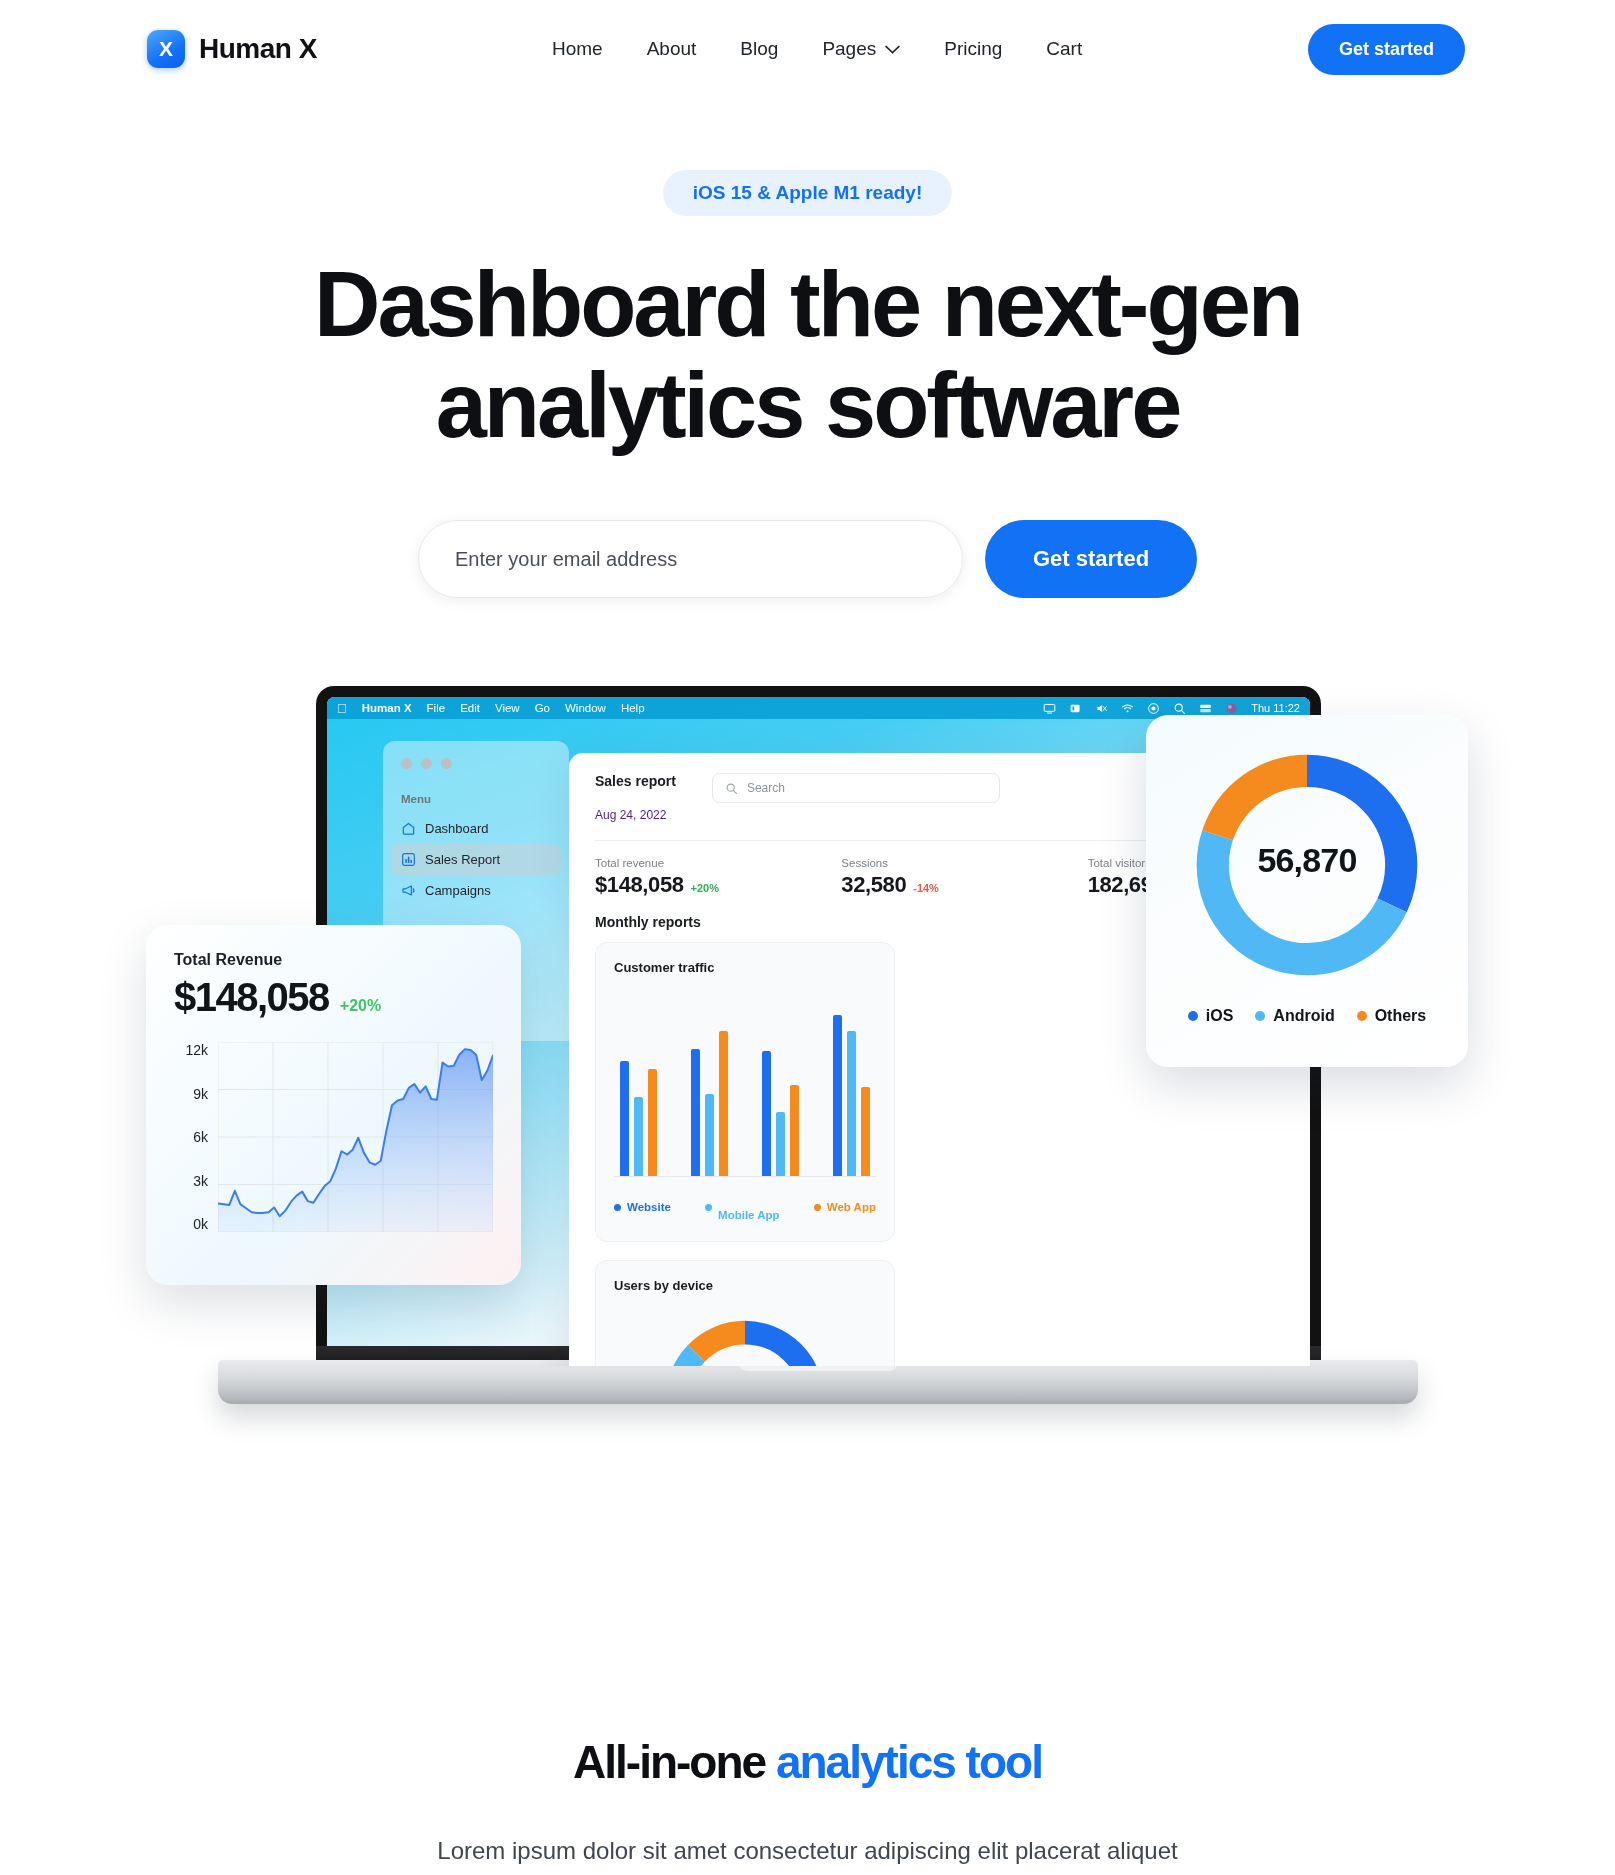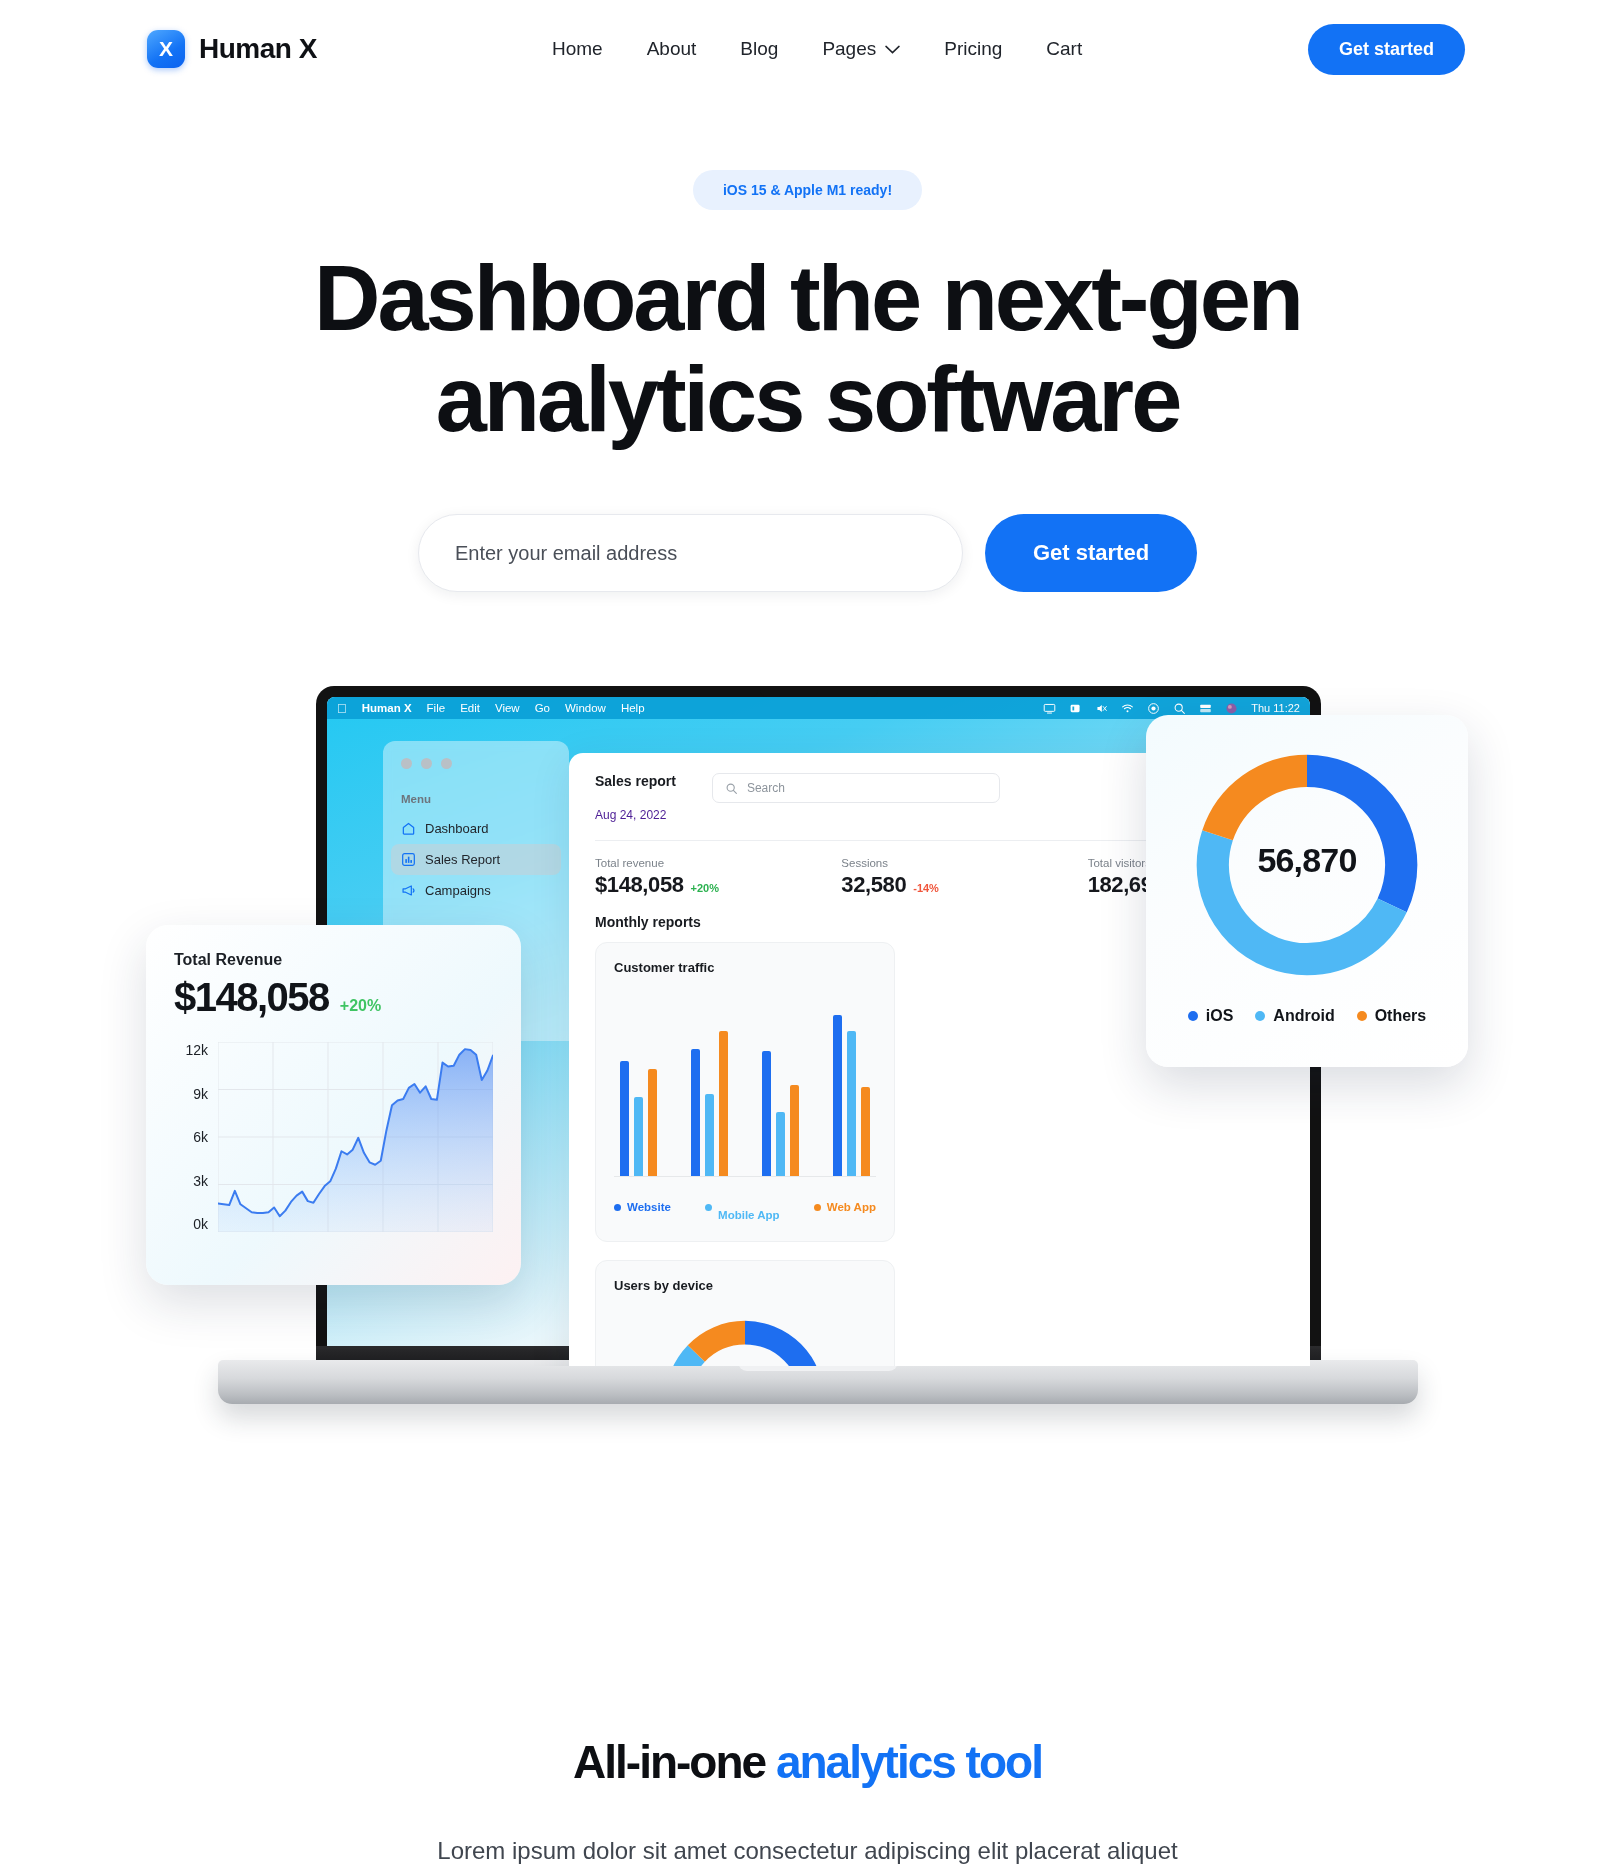--- a/index.html
+++ b/index.html
@@ -41,21 +41,21 @@
     background: #1272f5; color: #fff; font-size: 18px; font-weight: 700;
     border: none; border-radius: 999px; padding: 15px 31px; cursor: pointer;
     white-space: nowrap;
   }
 
   
   .hero { position: absolute; top: 0; left: 0; width: 1615px; text-align: center; }
   .badge {
     display: inline-block; margin-top: 170px;
     background: #e8f1fe; color: #1272f5;
-    font-size: 14px; font-weight: 700; border-radius: 999px; padding: 12px 30px;
+    font-size: 19px; font-weight: 700; border-radius: 999px; padding: 12px 30px;
   }
   .hero-title {
     margin-top: 38px;
     font-size: 92px; line-height: 1.1; font-weight: 700; letter-spacing: -3px; color: #0d0f13;
   }
   .hero-form {
     margin-top: 64px; display: flex; justify-content: center; align-items: center; gap: 22px;
   }
   .email-input {
     width: 545px; height: 78px; border-radius: 999px; border: 1px solid #e7e9ee;

